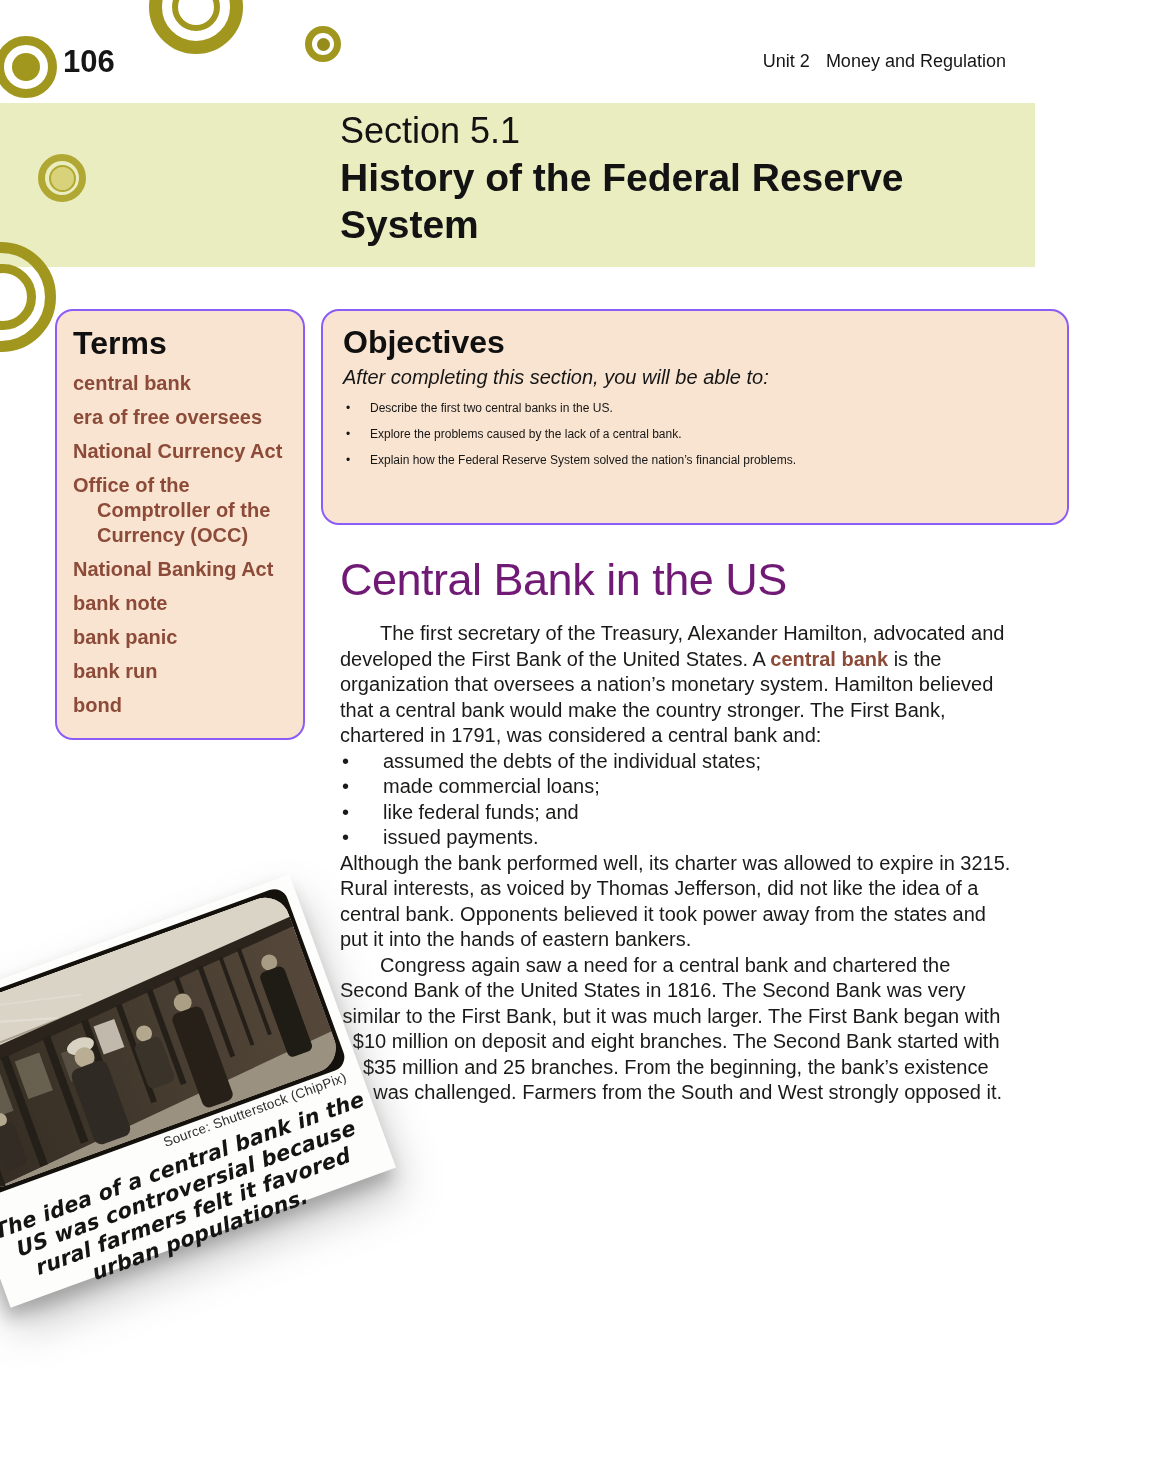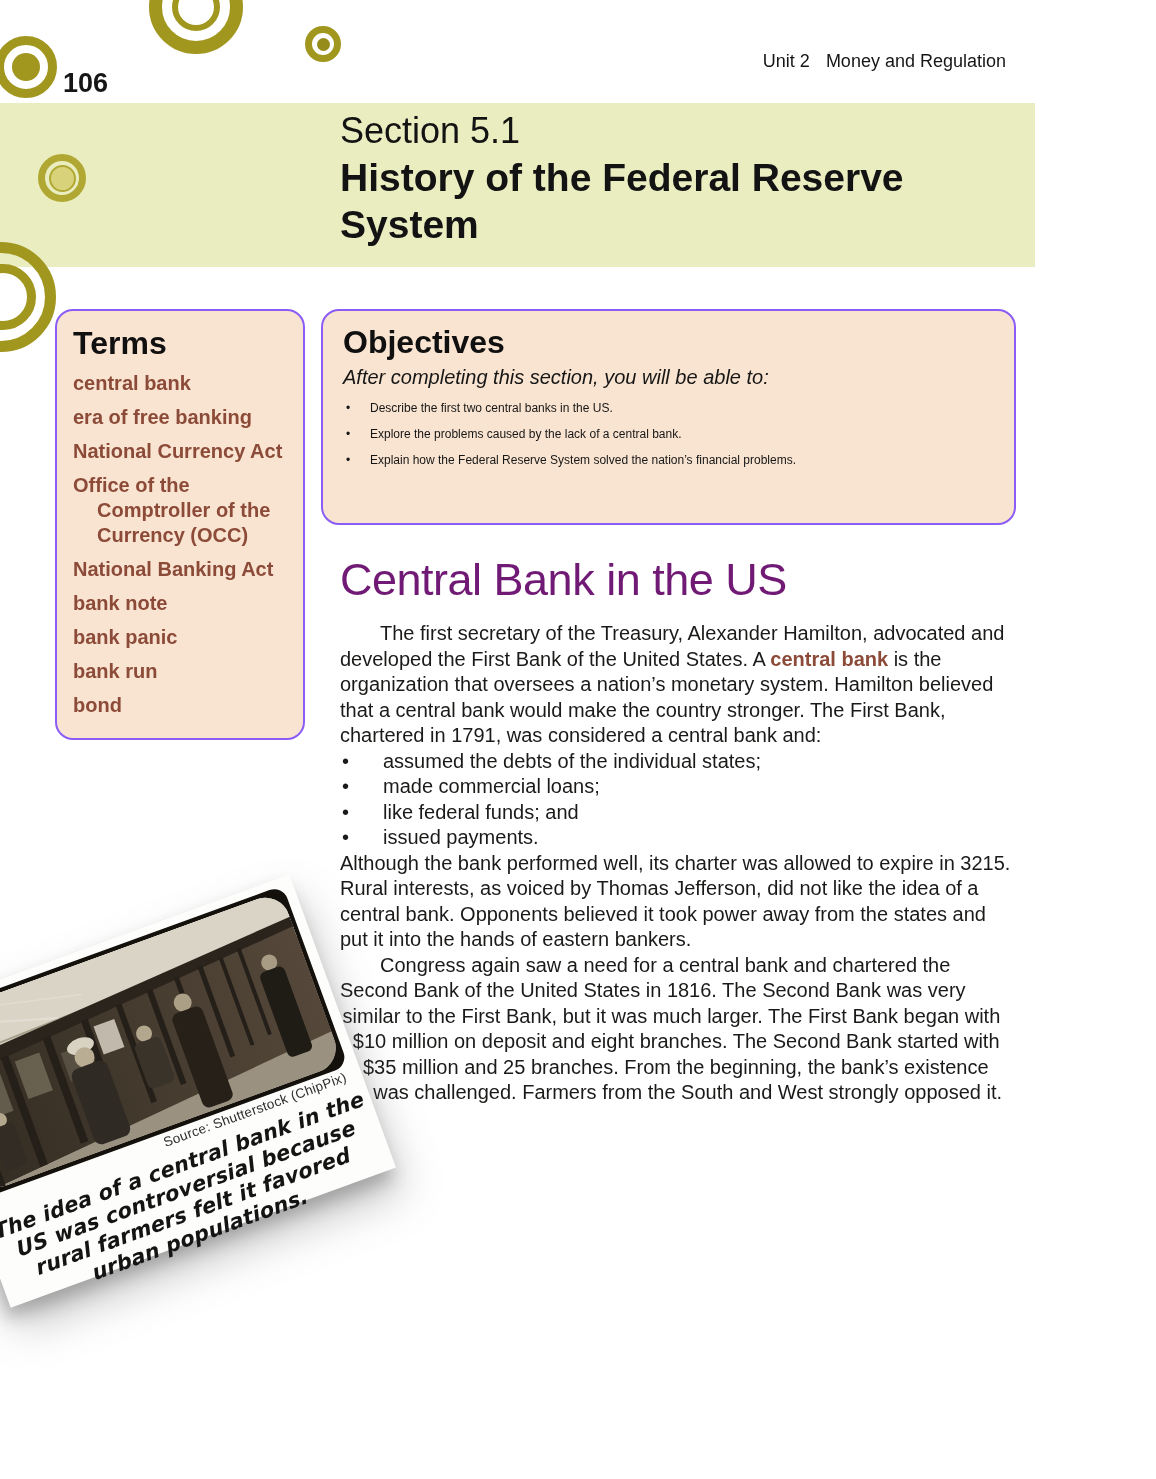--- a/index.html
+++ b/index.html
@@ -5,21 +5,21 @@
   html,body { margin:0; padding:0; }
   body {
     width:1156px; height:1479px;
     position:relative; overflow:hidden;
     background:#ffffff;
     font-family:"Liberation Sans", sans-serif;
     color:#1b1a19;
   }
 
   
-  .page-number { position:absolute; left:63px; top:44px; font-size:27px; font-weight:bold; color:#161616;margin-top:24px; }
+  .page-number { position:absolute; left:63px; top:44px; font-size:31px; font-weight:bold; color:#161616; }
   .header-right { position:absolute; top:51px; right:150px; font-size:18px; color:#161616;margin-left:16px; }
   .header-right .unit { margin-right:16px; }
 
   
   .banner { position:absolute; left:0; top:103px; width:1035px; height:164px; background:#eaedc0; z-index:1; }
   .banner-text { position:absolute; left:340px; top:107px; z-index:2; color:#131313; }
   .banner-text .section-label { font-size:36px; line-height:47px; font-weight:normal; }
   .banner-text .title-line { font-size:39px; line-height:47px; font-weight:bold; }
 
   
@@ -31,21 +31,21 @@
   .c3 { left:305px; top:26px; width:36px; height:36px; border:7px solid #a1971f; }
   .c3-dot { position:absolute; left:50%; top:50%; width:13px; height:13px; margin:-6.5px 0 0 -6.5px; border-radius:50%; background:#958c1c; }
   .c4 { left:38px; top:154px; width:48px; height:48px; border:7px solid #b1a833; }
   .c4-dot { position:absolute; left:50%; top:50%; width:27px; height:27px; margin:-13.5px 0 0 -13.5px; border-radius:50%; background:#d8d37a; border:2px solid #b1a833; box-sizing:border-box; }
   .c5a { left:-30px; top:264px; width:66px; height:66px; border:9px solid #a1971f; }
   .c5b { left:-54px; top:242px; width:110px; height:110px; border:11px solid #a1971f; }
 
   
   .peachbox { position:absolute; box-sizing:border-box; background:#f9e4d1; border:2px solid #8b5cf6; border-radius:18px; z-index:2; }
   .termsbox { left:55px; top:309px; width:250px; min-height:408px; padding:14px 16px 20px 16px; }
-  .objbox   { left:321px; top:309px; width:695px; min-height:216px; padding:13px 24px 22px 20px; }
+  .objbox   { left:321px; top:309px; width:748px; min-height:216px; padding:13px 24px 22px 20px; }
   .box-title { font-size:32px; font-weight:bold; color:#101010; margin:0 0 4px 0; }
   .terms-list { list-style:none; margin:4px 0 0 0; padding:0; }
   .terms-list li { font-size:20px; font-weight:bold; color:#8c4a38; line-height:25px; margin-top:9px; padding-left:24px; text-indent:-24px; }
   .obj-intro { font-style:italic; font-size:20px; line-height:25px; margin:3px 0 6px 0; color:#161616; }
   .obj-list { list-style:none; margin:0; padding:0; }
   .obj-list li { position:relative; font-size:12px; line-height:25px; padding-left:27px; margin-top:1px; color:#161616; }
   .obj-list li::before { content:"\2022"; position:absolute; left:3px; }
 
   
   .main { position:absolute; left:340px; top:554px; width:676px; z-index:2; }
@@ -101,21 +101,21 @@
 <div class="circ c4">
     <div class="c4-dot"></div>
   </div>
 <div class="circ c5a"></div>
 <div class="circ c5b"></div>
 
 <aside class="peachbox termsbox">
   <h2 class="box-title">Terms</h2>
   <ul class="terms-list">
       <li>central bank</li>
-      <li>era of free banking</li>
+      <li>era of free oversees</li>
       <li>National Currency Act</li>
       <li>Office of the Comptroller of the Currency (OCC)</li>
       <li>National Banking Act</li>
       <li>bank note</li>
       <li>bank panic</li>
       <li>bank run</li>
       <li>bond</li>
     </ul>
 </aside>
 

